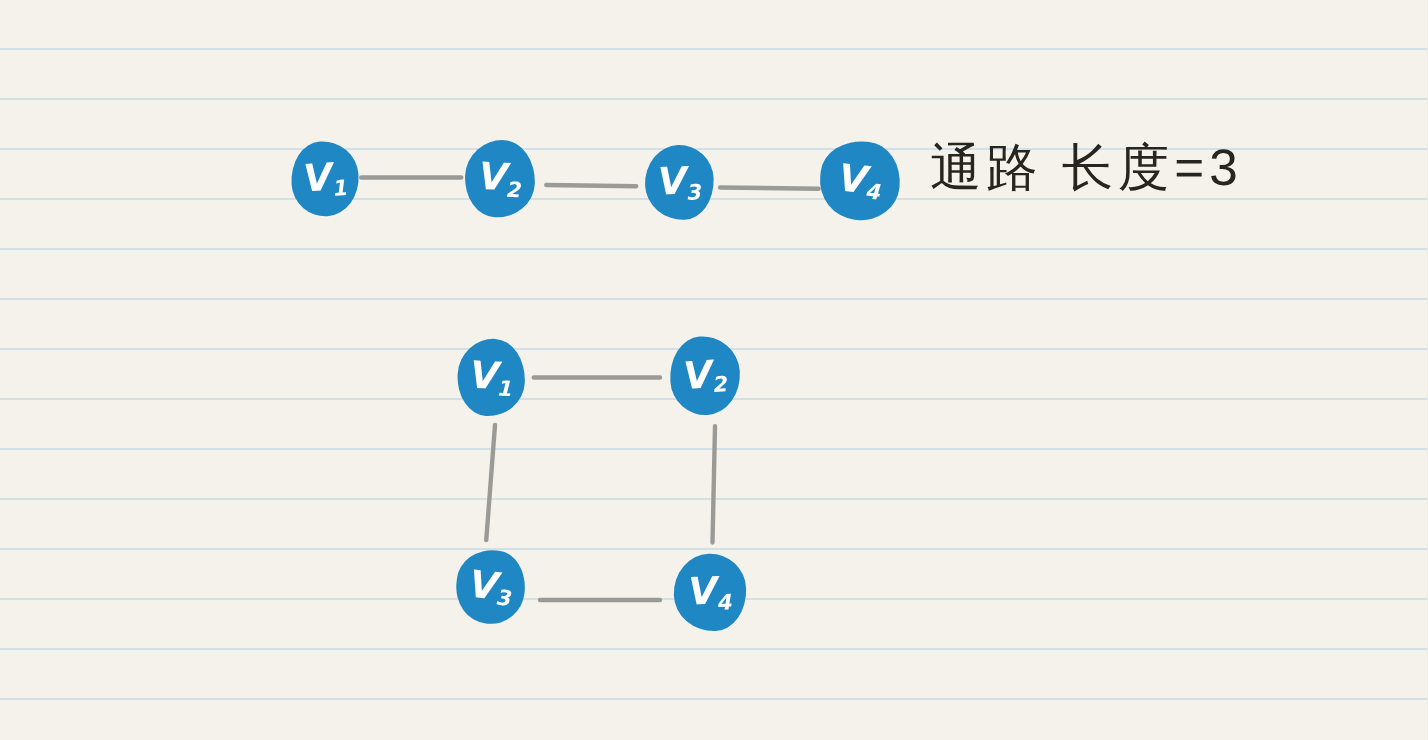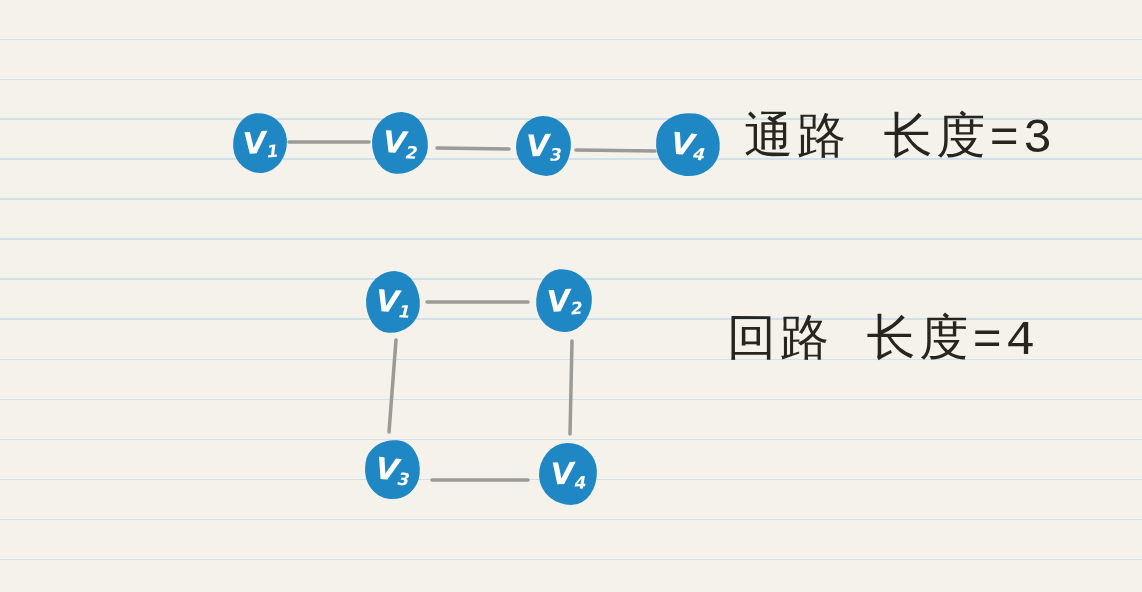--- a/index.html
+++ b/index.html
@@ -55,25 +55,25 @@
     font-style: italic;
     font-weight: 700;
     line-height: 1;
     position: relative;
     top: 9px;
     left: 1px;
   }
   .annotation {
     position: absolute;
     z-index: 2;
-    font-size: 49px;
+    font-size: 41px;
     line-height: 1.3;
     letter-spacing: 4px;
     color: #27251f;
-    font-family: Liberation Mono, monospace;
+    font-family: Liberation Sans, sans-serif;
     white-space: nowrap;
   }
 </style>
 </head>
 <body>
 
 <div class="canvas">
 
   <svg class="edges-layer" viewBox="0 0 1142 592" xmlns="http://www.w3.org/2000/svg">
 
@@ -114,15 +114,14 @@
       <span class="v-sub">2</span>
   </div>
   <div class="node blob-d" style="left:365px; top:440px; width:55px; height:59px;">
     <span class="v-base">V</span>
       <span class="v-sub">3</span>
   </div>
   <div class="node blob-c" style="left:539px; top:443px; width:58px; height:62px;">
     <span class="v-base">V</span>
       <span class="v-sub">4</span>
   </div>
-  <div class="annotation" style="left:727px; top:310px;">回路 长度=4</div>
 
 </div>
 
 </body></html>

